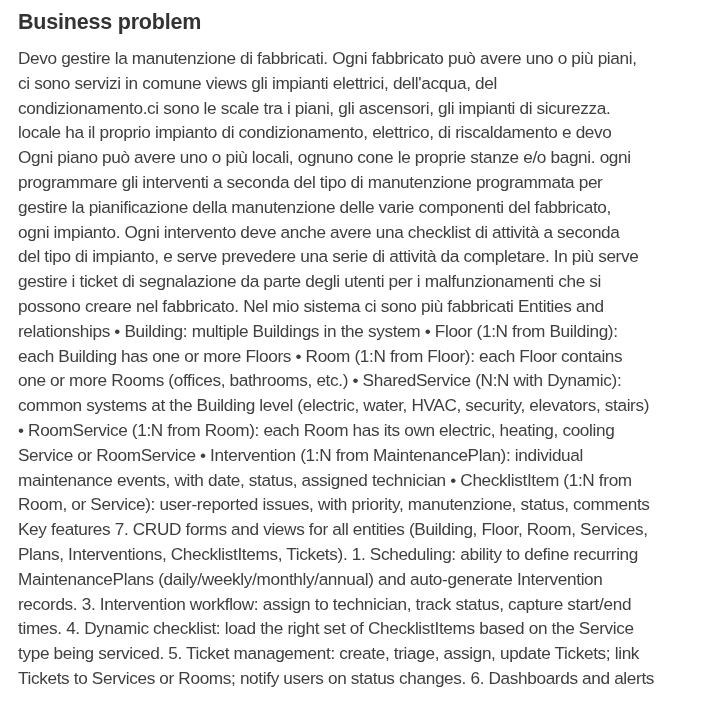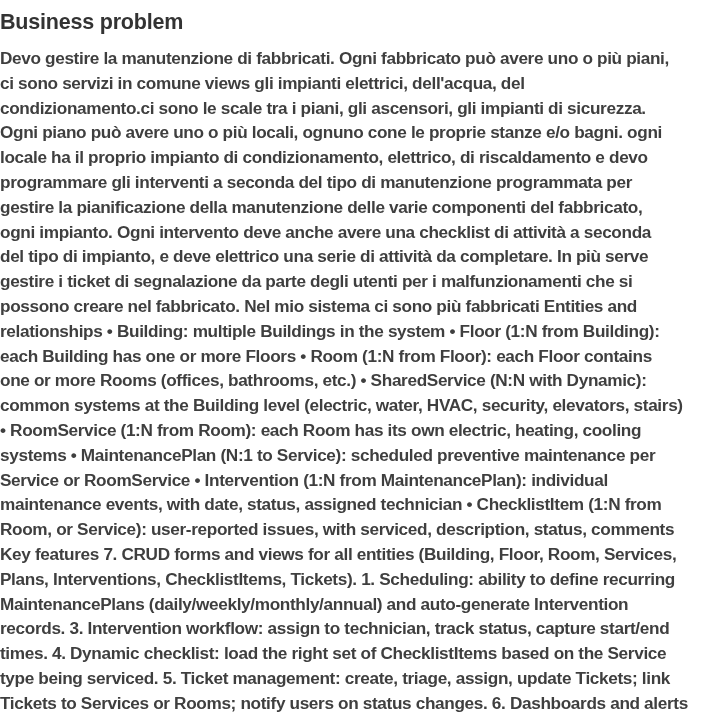--- a/index.html
+++ b/index.html
@@ -7,70 +7,69 @@
     padding: 0;
     background: #ffffff;
     width: 716px;
     height: 728px;
     overflow: hidden;
   }
   .doc {
     box-sizing: border-box;
     width: 716px;
     height: 728px;
-    padding: 8px 12px 0 0;
+    padding: 8px 12px 0 18px;
     overflow: hidden;
     font-family: "Liberation Sans", sans-serif;
   }
   .doc-title {
     margin: 0 0 9px 0;
     font-size: 21.5px;
     font-weight: 600;
     letter-spacing: -0.2px;
     color: #333333;
     line-height: 29px;
   }
   .paragraph {
     margin: 0;
   }
   .line {
     font-size: 17.2px;
     line-height: 24.8px;
-    font-weight: 700;
+    font-weight: 400;
     color: #3f3f3f;
     letter-spacing: -0.35px;
     white-space: nowrap;
   }
 </style>
 </head>
 <body>
 
 <div class="doc">
   <h1 class="doc-title">Business problem</h1>
   <div class="paragraph">
       <div class="line">Devo gestire la manutenzione di fabbricati. Ogni fabbricato può avere uno o più piani,</div>
       <div class="line">ci sono servizi in comune views gli impianti elettrici, dell'acqua, del</div>
       <div class="line">condizionamento.ci sono le scale tra i piani, gli ascensori, gli impianti di sicurezza.</div>
+      <div class="line">locale ha il proprio impianto di condizionamento, elettrico, di riscaldamento e devo</div>
       <div class="line">Ogni piano può avere uno o più locali, ognuno cone le proprie stanze e/o bagni. ogni</div>
-      <div class="line">locale ha il proprio impianto di condizionamento, elettrico, di riscaldamento e devo</div>
       <div class="line">programmare gli interventi a seconda del tipo di manutenzione programmata per</div>
       <div class="line">gestire la pianificazione della manutenzione delle varie componenti del fabbricato,</div>
       <div class="line">ogni impianto. Ogni intervento deve anche avere una checklist di attività a seconda</div>
-      <div class="line">del tipo di impianto, e deve elettrico una serie di attività da completare. In più serve</div>
+      <div class="line">del tipo di impianto, e serve prevedere una serie di attività da completare. In più serve</div>
       <div class="line">gestire i ticket di segnalazione da parte degli utenti per i malfunzionamenti che si</div>
       <div class="line">possono creare nel fabbricato. Nel mio sistema ci sono più fabbricati Entities and</div>
       <div class="line">relationships • Building: multiple Buildings in the system • Floor (1:N from Building):</div>
       <div class="line">each Building has one or more Floors • Room (1:N from Floor): each Floor contains</div>
       <div class="line">one or more Rooms (offices, bathrooms, etc.) • SharedService (N:N with Dynamic):</div>
       <div class="line">common systems at the Building level (electric, water, HVAC, security, elevators, stairs)</div>
       <div class="line">• RoomService (1:N from Room): each Room has its own electric, heating, cooling</div>
-      <div class="line">systems • MaintenancePlan (N:1 to Service): scheduled preventive maintenance per</div>
       <div class="line">Service or RoomService • Intervention (1:N from MaintenancePlan): individual</div>
       <div class="line">maintenance events, with date, status, assigned technician • ChecklistItem (1:N from</div>
-      <div class="line">Room, or Service): user-reported issues, with serviced, description, status, comments</div>
+      <div class="line">Room, or Service): user-reported issues, with priority, manutenzione, status, comments</div>
       <div class="line">Key features 7. CRUD forms and views for all entities (Building, Floor, Room, Services,</div>
       <div class="line">Plans, Interventions, ChecklistItems, Tickets). 1. Scheduling: ability to define recurring</div>
       <div class="line">MaintenancePlans (daily/weekly/monthly/annual) and auto-generate Intervention</div>
       <div class="line">records. 3. Intervention workflow: assign to technician, track status, capture start/end</div>
       <div class="line">times. 4. Dynamic checklist: load the right set of ChecklistItems based on the Service</div>
       <div class="line">type being serviced. 5. Ticket management: create, triage, assign, update Tickets; link</div>
       <div class="line">Tickets to Services or Rooms; notify users on status changes. 6. Dashboards and alerts</div>
     </div>
 </div>
 

